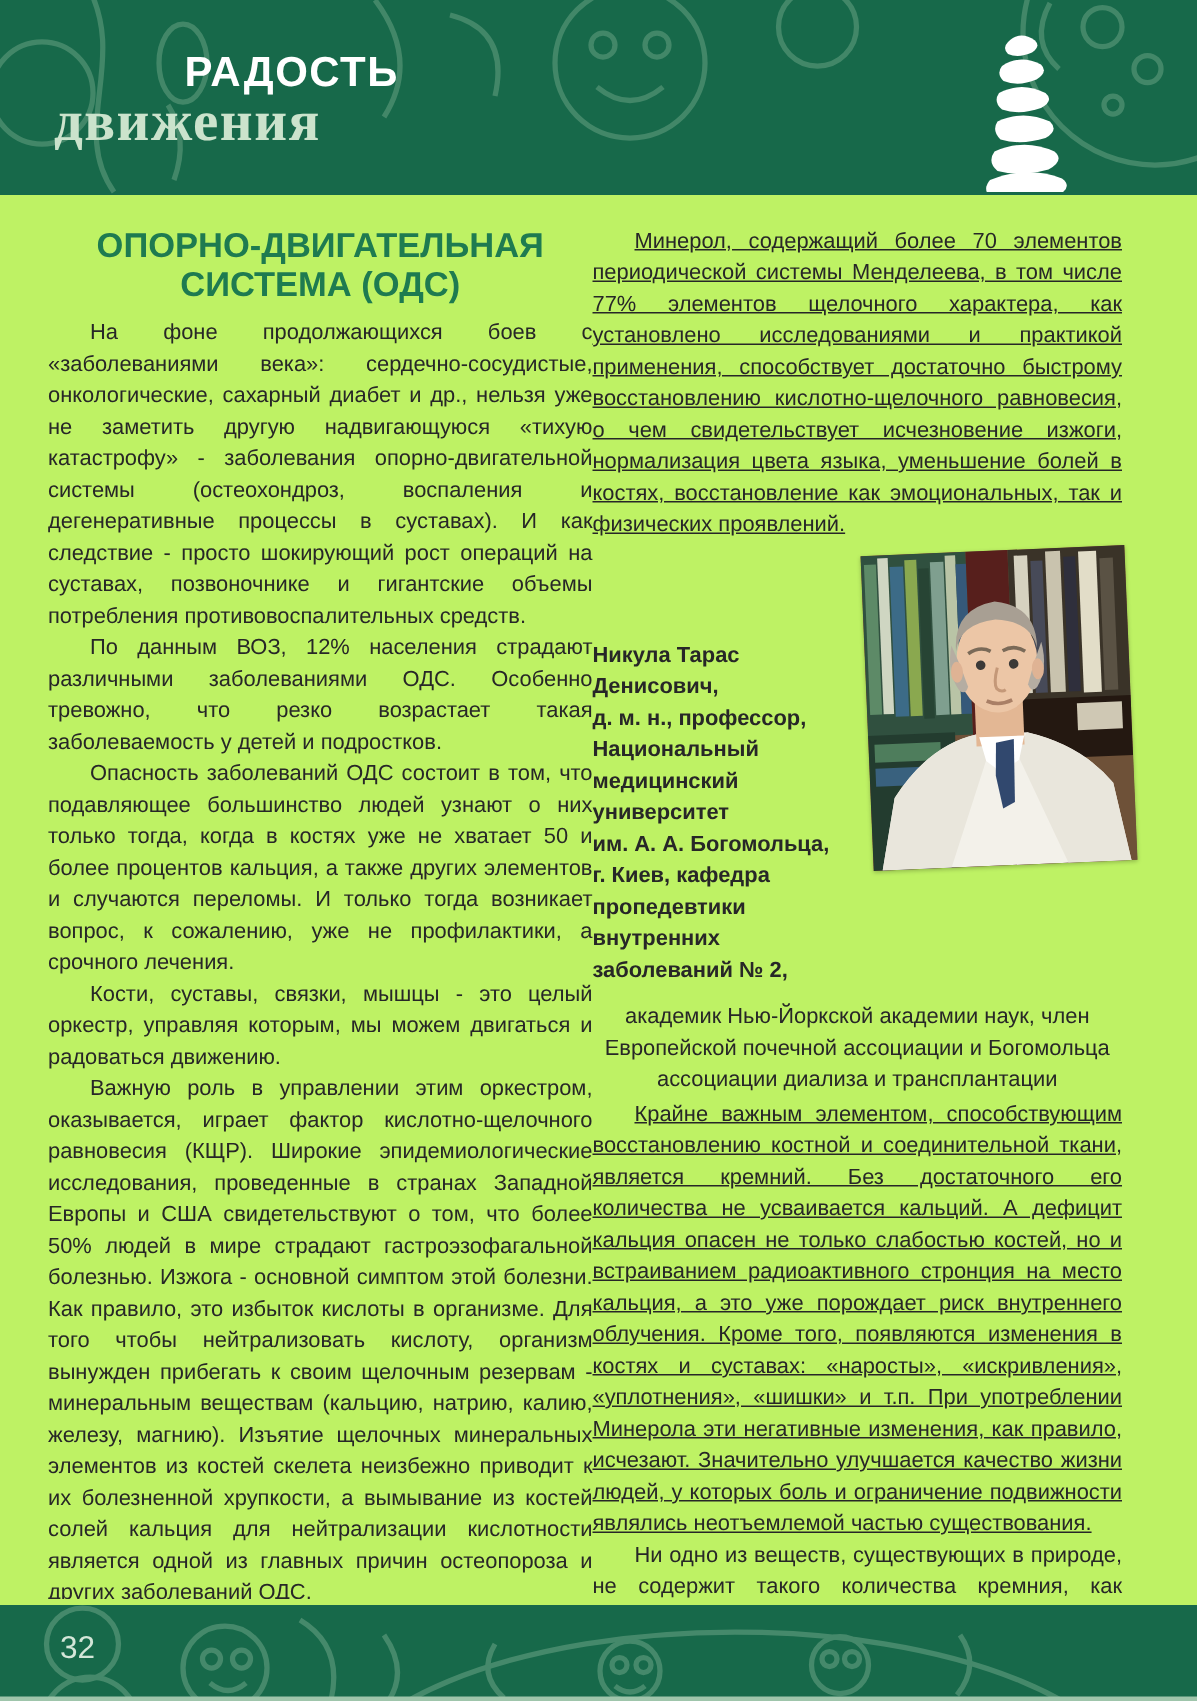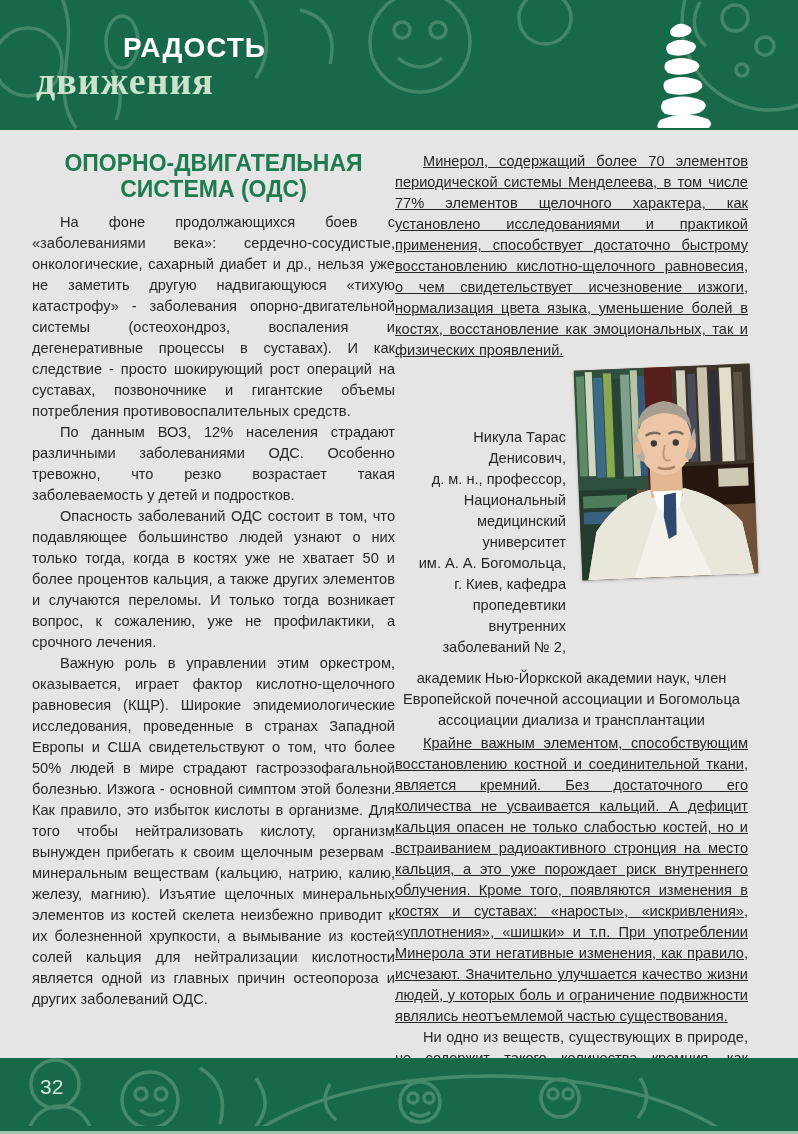--- a/index.html
+++ b/index.html
@@ -1,17 +1,17 @@
 <!DOCTYPE html>
 <html lang="ru"><head>
 <meta charset="utf-8">
 <style>
   html,body{margin:0;padding:0;}
   body{font-family:"Liberation Sans","DejaVu Sans",sans-serif;}
-  .page{position:relative;width:798px;height:1134px;background:#e5e5e5;overflow:hidden;}
+  .page{position:relative;width:798px;height:1134px;background:#bef264;overflow:hidden;}
 
   
   .masthead{position:absolute;top:0;left:0;width:798px;height:130px;background:#17694a;overflow:hidden;}
   .masthead svg.doodles{position:absolute;top:0;left:0;}
   .mast-title-1{position:absolute;left:123px;top:34px;font-size:28px;font-weight:bold;color:#ffffff;letter-spacing:1px;line-height:1;}
   .mast-title-2{position:absolute;left:36px;top:62px;font-size:38px;font-weight:bold;color:#cbe3cc;letter-spacing:1px;line-height:1;font-family:Liberation Serif, serif;}
   .spine{position:absolute;right:82px;top:20px;}
 
   
   .content{position:absolute;top:130px;left:0;width:798px;height:936px;box-sizing:border-box;
@@ -19,29 +19,29 @@
   .col{box-sizing:border-box;}
   .col-left{width:363px;}
   .col-right{width:353px;}
   h1.heading{margin:0 0 10px 0;font-size:23px;line-height:26px;font-weight:bold;color:#1e7b50;text-align:center;}
   p.body-p{margin:0;font-size:14.6px;line-height:21px;color:#272727;text-align:justify;text-indent:28px;}
   .col-right p.body-p:first-child{margin-top:1px;text-decoration:underline;}
 
   
   figure.doc-figure{margin:6px 0 0 0;display:flex;align-items:flex-start;}
   .cap-side{flex:1;padding:60px 12px 0 0;font-size:14.6px;line-height:21px;color:#272727;
-            text-align:right;white-space:pre-line;}
+            text-align:left;white-space:pre-line;font-weight:bold;}
   .photo-wrap{width:176px;height:210px;flex:0 0 auto;margin-right:-6px;transform:rotate(-2.4deg);
               box-shadow:0 1px 3px rgba(0,0,0,0.25);background:#6e5138;}
   .cap-bottom{margin:10px 0 2px 0;font-size:14.6px;line-height:21px;color:#272727;
               text-align:center;white-space:pre-line;}
   .after-figure{margin-top:12px;text-decoration:underline;}
 
   
-  .pfooter{position:absolute;left:0;bottom:0;width:798px;height:76px;background:#17694a;overflow:hidden;}
+  .pfooter{position:absolute;left:0;bottom:0;width:798px;height:64px;background:#17694a;overflow:hidden;}
   .pfooter svg.doodles{position:absolute;top:0;left:0;}
   .page-num{position:absolute;left:40px;top:17px;font-size:21px;color:#d4e6d8;}
   .footer-strip{position:absolute;left:0;bottom:0;width:798px;height:3px;background:#9fc5ab;}
 </style>
 </head>
 <body>
 
 <div class="page">
 
   <header class="masthead">
@@ -79,20 +79,21 @@
     </svg>
   </header>
 
   <main class="content">
 
     <div class="col col-left">
       <h1 class="heading">ОПОРНО-ДВИГАТЕЛЬНАЯ СИСТЕМА (ОДС)</h1>
       <p class="body-p">На фоне продолжающихся боев с «заболеваниями века»: сердечно-сосудистые, онкологические, сахарный диабет и др., нельзя уже не заметить другую надвигающуюся «тихую катастрофу» - заболевания опорно-двигательной системы (остеохондроз, воспаления и дегенеративные процессы в суставах). И как следствие - просто шокирующий рост операций на суставах, позвоночнике и гигантские объемы потребления противовоспалительных средств.</p>
       <p class="body-p">По данным ВОЗ, 12% населения страдают различными заболеваниями ОДС. Особенно тревожно, что резко возрастает такая заболеваемость у детей и подростков.</p>
       <p class="body-p">Опасность заболеваний ОДС состоит в том, что подавляющее большинство людей узнают о них только тогда, когда в костях уже не хватает 50 и более процентов кальция, а также других элементов и случаются переломы. И только тогда возникает вопрос, к сожалению,  уже не профилактики, а срочного лечения.</p>
+      <p class="body-p">Кости, суставы, связки, мышцы  - это целый оркестр, управляя которым, мы можем двигаться и радоваться движению.</p>
       <p class="body-p">Важную роль в управлении этим оркестром, оказывается, играет фактор кислотно-щелочного равновесия (КЩР). Широкие эпидемиологические исследования, проведенные в странах Западной Европы и США свидетельствуют о том, что более 50% людей в мире страдают гастроэзофагальной болезнью. Изжога - основной симптом этой болезни. Как правило, это избыток кислоты в организме. Для того чтобы нейтрализовать кислоту, организм вынужден прибегать к своим щелочным резервам - минеральным веществам (кальцию, натрию, калию, железу, магнию). Изъятие щелочных минеральных элементов из костей скелета неизбежно приводит к их болезненной хрупкости, а вымывание из костей солей кальция для нейтрализации кислотности является одной из главных причин остеопороза и других заболеваний ОДС.</p>
 
     </div>
 
     <div class="col col-right">
       <p class="body-p">Минерол, содержащий более 70 элементов периодической системы Менделеева, в том числе 77% элементов щелочного характера, как установлено исследованиями и практикой применения, способствует достаточно быстрому восстановлению кислотно-щелочного равновесия, о чем свидетельствует исчезновение изжоги, нормализация цвета языка, уменьшение болей в костях, восстановление как эмоциональных, так и физических проявлений.</p>
 
       <figure class="doc-figure">
         <figcaption class="cap-side">Никула Тарас Денисович,
 д. м. н., профессор,

